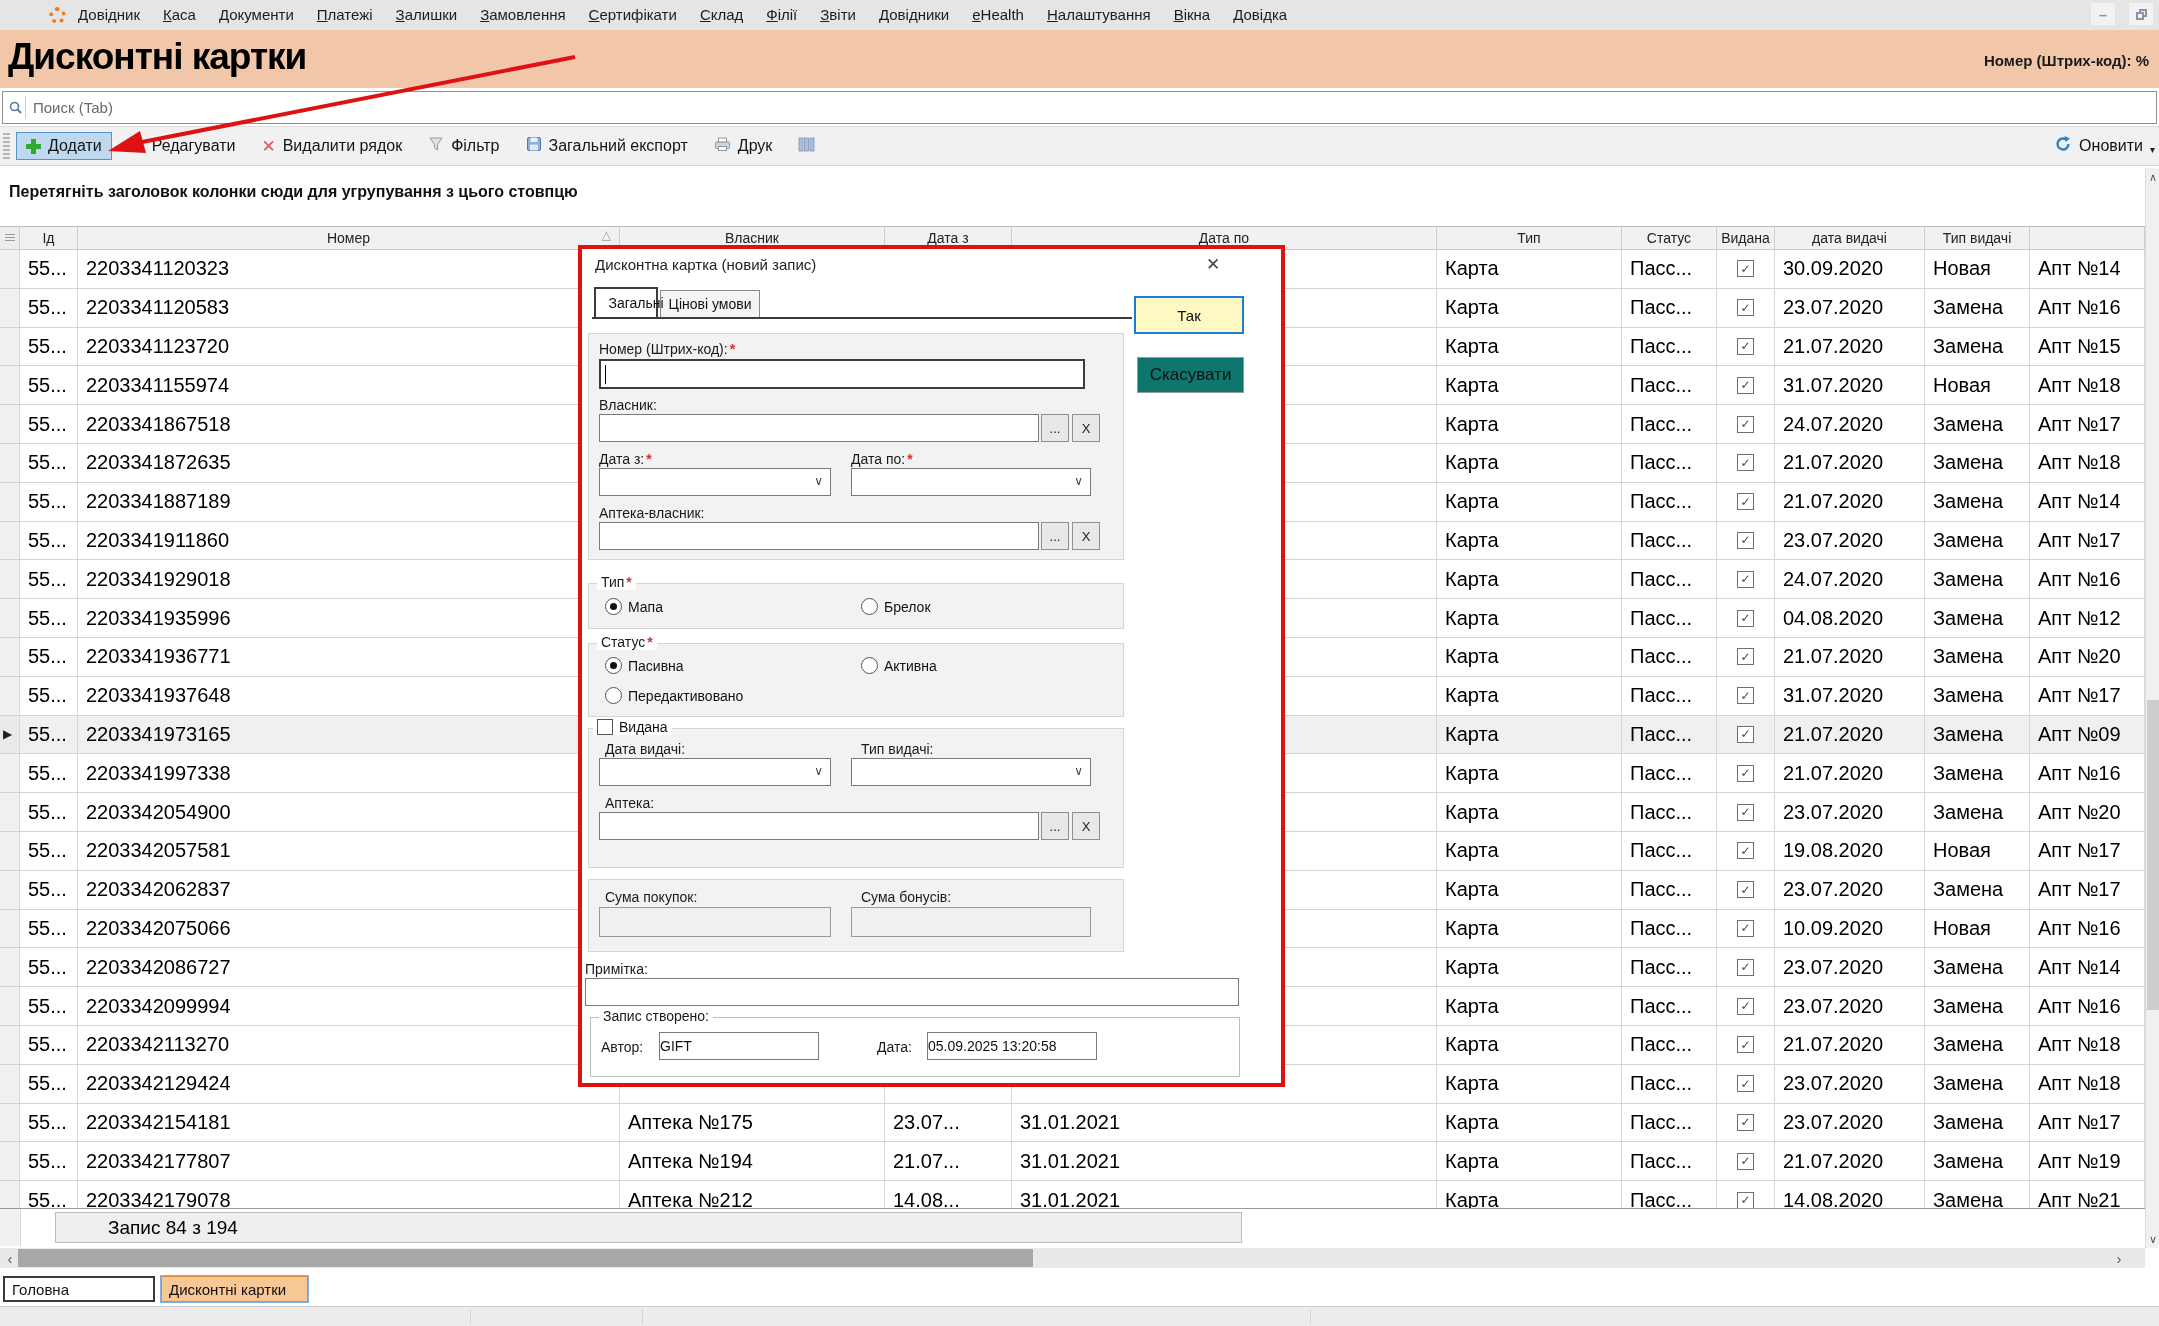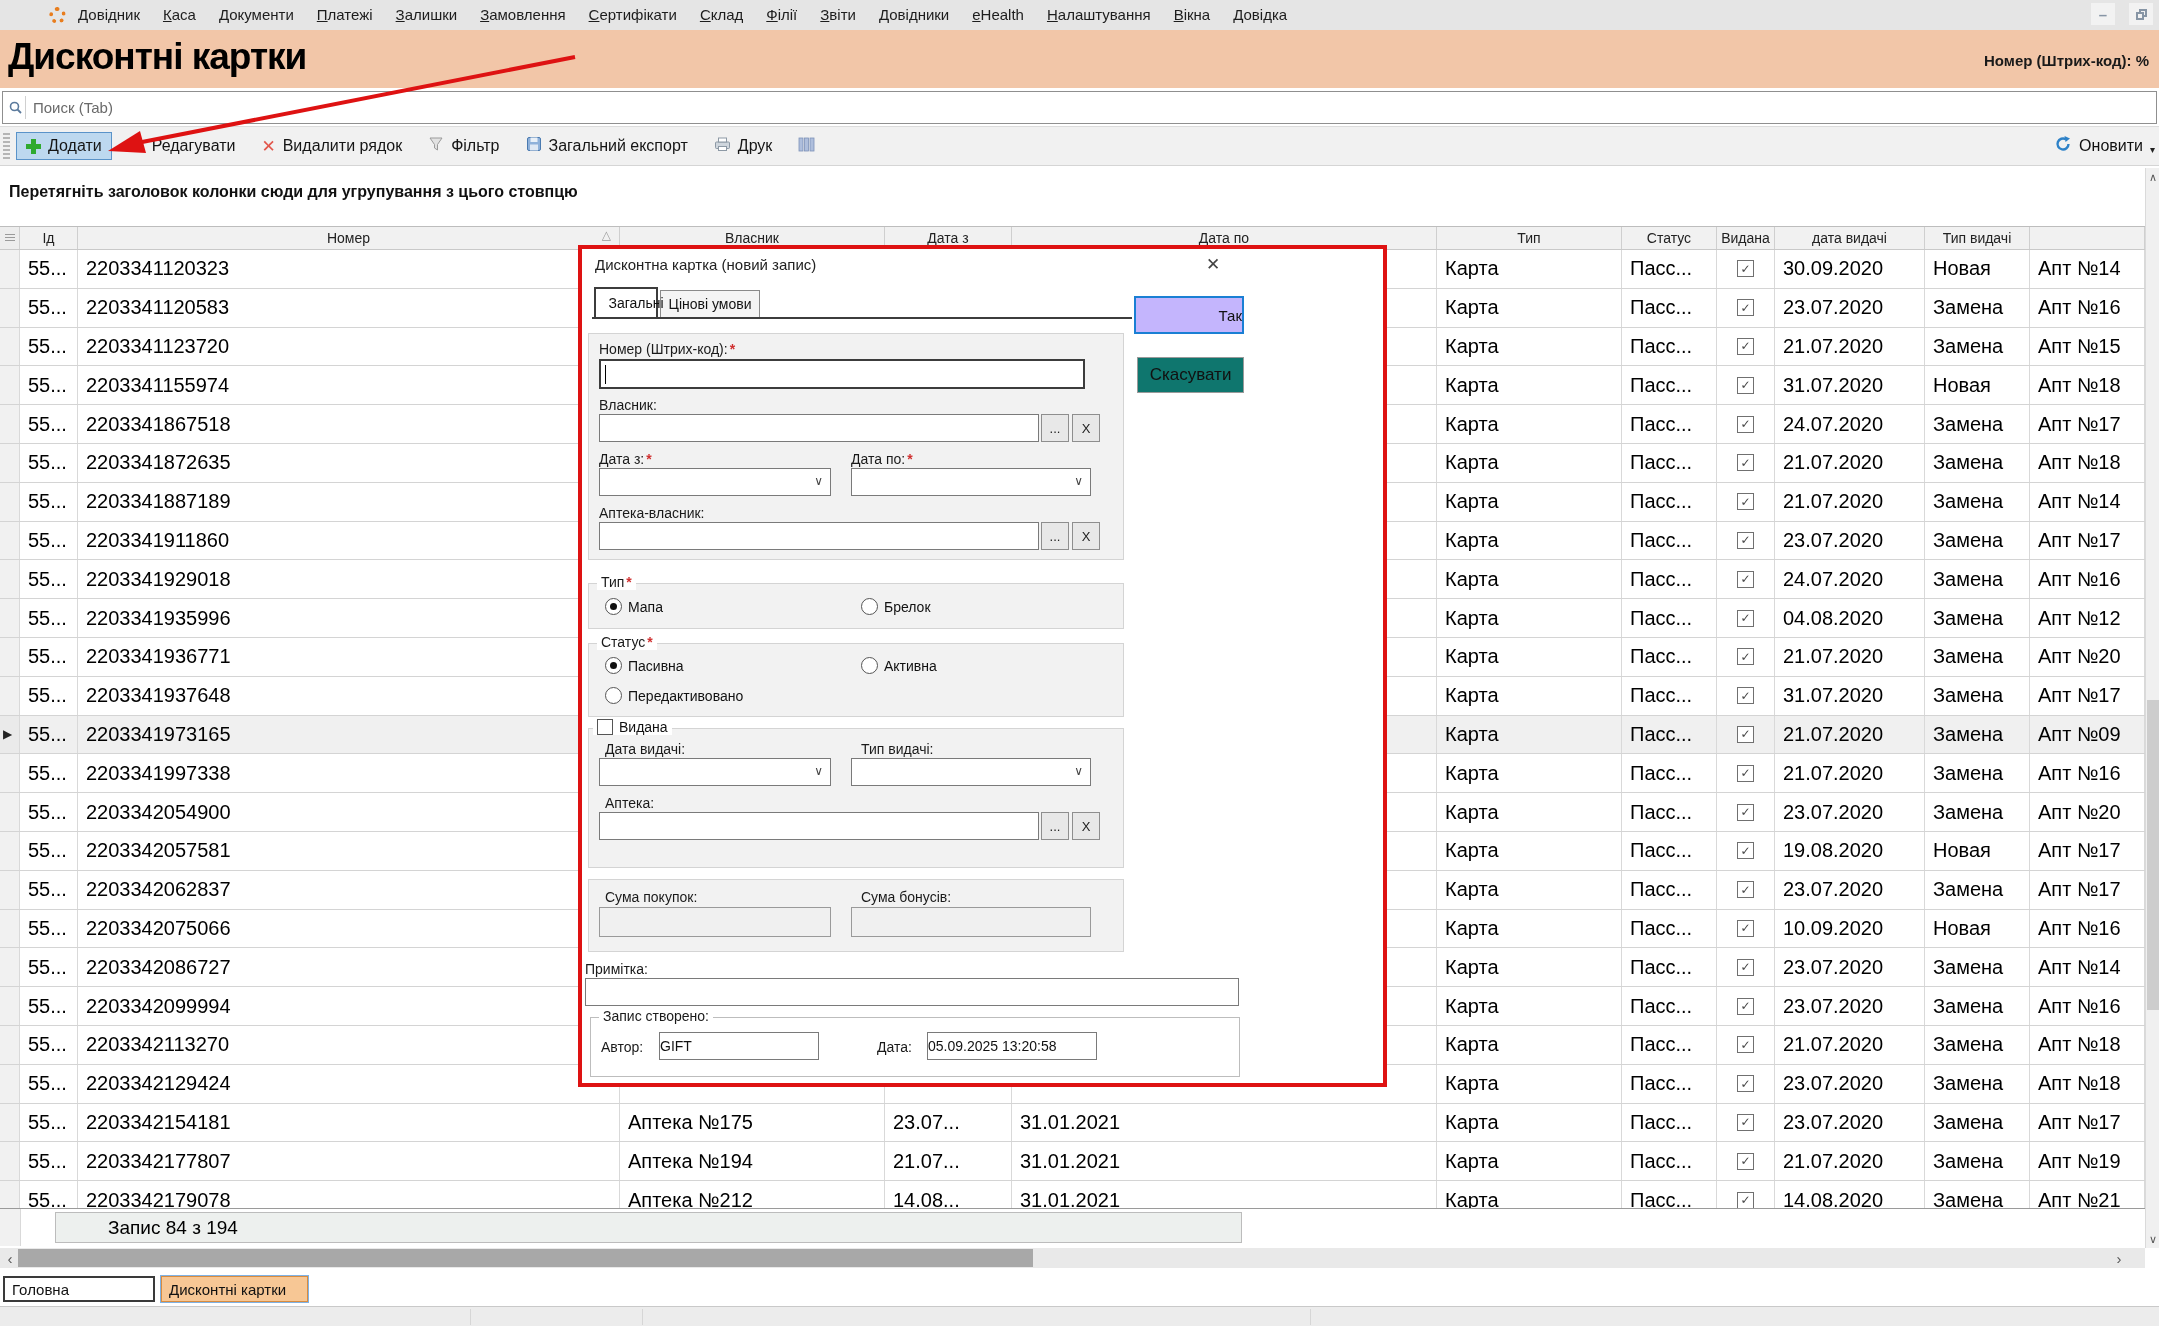--- a/index.html
+++ b/index.html
@@ -77,31 +77,31 @@
   
   #tabbar{position:absolute;left:0;top:1274px;width:2159px;height:32px;background:#fff;}
   .btab{position:absolute;top:2px;height:26px;display:flex;align-items:center;padding-left:7px;font-size:15px;box-sizing:border-box;}
   #btab-home{left:3px;width:152px;background:#fff;border:2px solid #3a3a3a;}
   #btab-cards{left:161px;width:147px;background:#f7c795;border:1px solid #d98c3f;outline:1px solid #7fb2e5;}
   #bottomstrip{position:absolute;left:0;top:1306px;width:2159px;height:20px;background:#ececec;border-top:1px solid #c9c9c9;}
   .strip-div{position:absolute;top:2px;width:1px;height:16px;background:#d6d6d6;}
   
   #annot{position:absolute;left:0;top:0;z-index:60;pointer-events:none;}
   
-  #dlgbox{position:absolute;left:578px;top:245px;width:809px;height:842px;z-index:40;
+  #dlgbox{position:absolute;left:578px;top:245px;width:707px;height:842px;z-index:40;
     border:4px solid #de1212;background:#fff;box-sizing:border-box;}
   #dlg{position:relative;width:667px;height:834px;font-size:14px;}
   #dlg-title{position:absolute;left:13px;top:7px;font-size:15px;color:#222;}
   #dlg-close{position:absolute;left:624px;top:5px;font-size:17px;color:#444;}
   .dtab{position:absolute;top:38px;height:30px;display:flex;align-items:center;justify-content:center;font-size:14px;box-sizing:border-box;}
   #dtab1{left:12px;width:64px;background:#fff;border:2px solid #3c3c3c;border-bottom:none;z-index:2;padding-left:20px;}
   #dtab2{left:78px;width:100px;height:27px;top:41px;background:#f4f4f4;border:1px solid #8a8a8a;border-bottom:none;}
   #tabline{position:absolute;left:10px;top:68px;width:540px;height:2px;background:#3c3c3c;}
-  #btn-ok{position:absolute;left:552px;top:47px;width:110px;height:38px;background:#c4b5fd;
-    border:2px solid #1a7fd4;font-size:15px;display:flex;align-items:center;justify-content:flex-end;box-sizing:border-box;}
+  #btn-ok{position:absolute;left:552px;top:47px;width:110px;height:38px;background:#fef9c3;
+    border:2px solid #1a7fd4;font-size:15px;display:flex;align-items:center;justify-content:center;box-sizing:border-box;}
   #btn-cancel{position:absolute;left:555px;top:108px;width:107px;height:36px;background:#0f766e;
     border:1px solid #9a9a9a;font-size:17px;display:flex;align-items:center;justify-content:center;box-sizing:border-box;}
   .gbox{position:absolute;background:#f2f2f2;border:1px solid #d4d4d4;box-sizing:border-box;}
   .legend{position:absolute;top:-10px;left:8px;background:#fff;padding:0 4px;font-size:14px;color:#1a1a1a;}
   .lbl{position:absolute;font-size:14px;color:#1a1a1a;white-space:nowrap;}
   .req{color:#d03030;font-weight:bold;margin-left:2px;}
   .inp{position:absolute;background:#fff;border:1px solid #7a7a7a;box-sizing:border-box;}
   .inp.focused{border:2px solid #3c3c3c;}
   .inp.disabled{background:#f0f0f0;border:1px solid #9a9a9a;}
   .caret{position:absolute;left:4px;top:4px;width:1px;height:19px;background:#000;}

